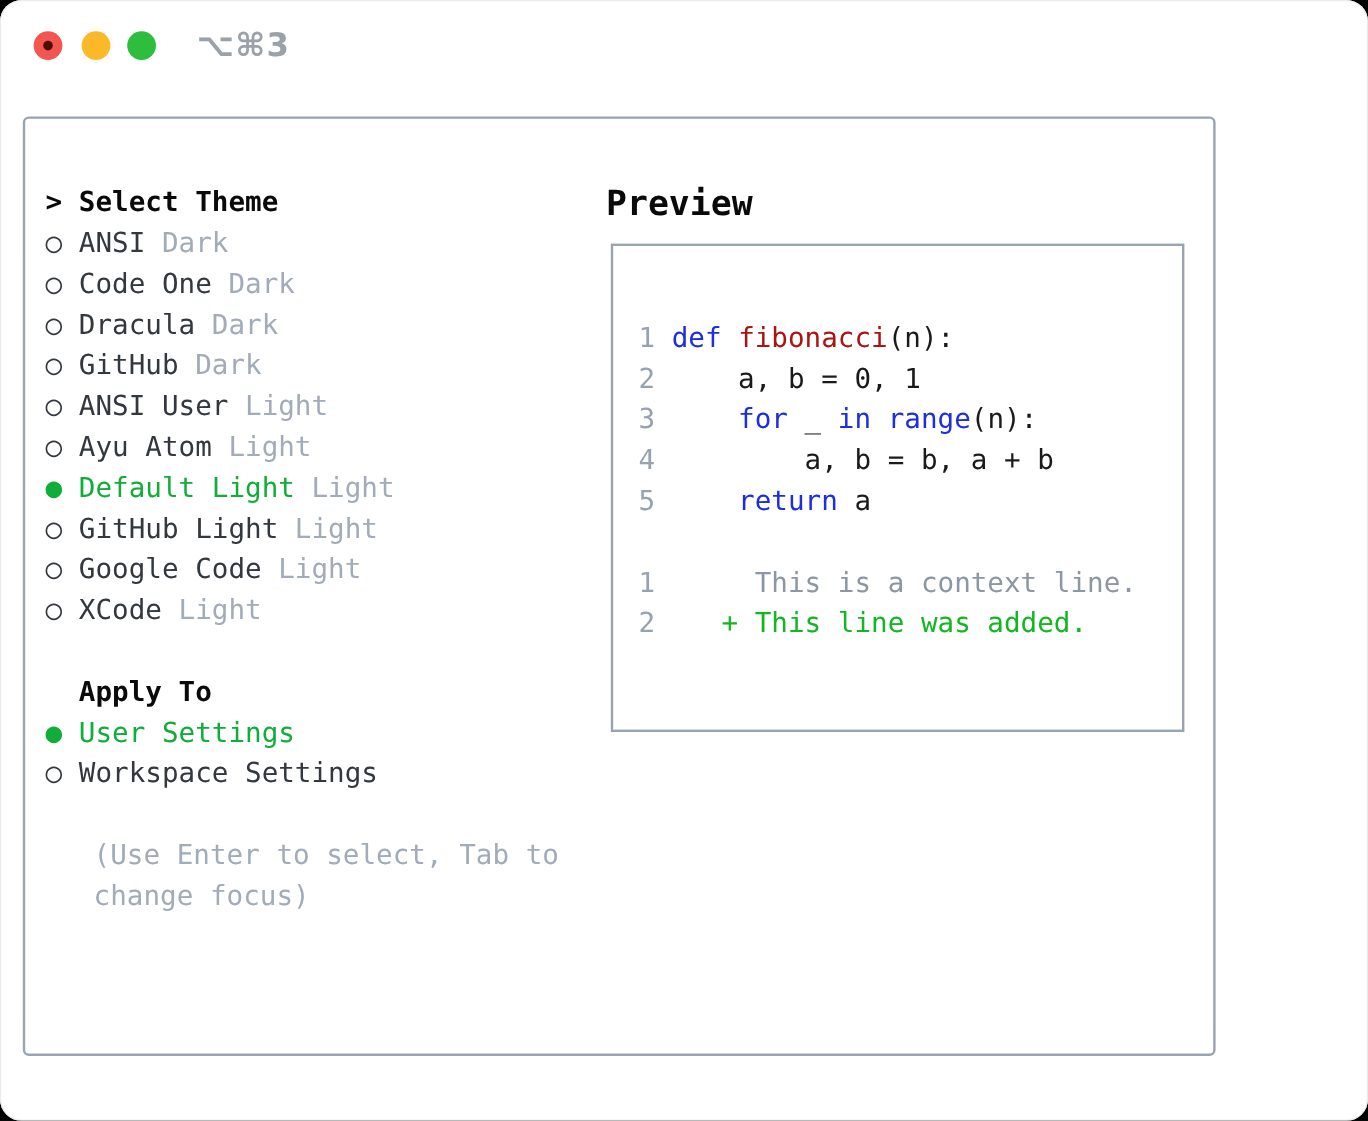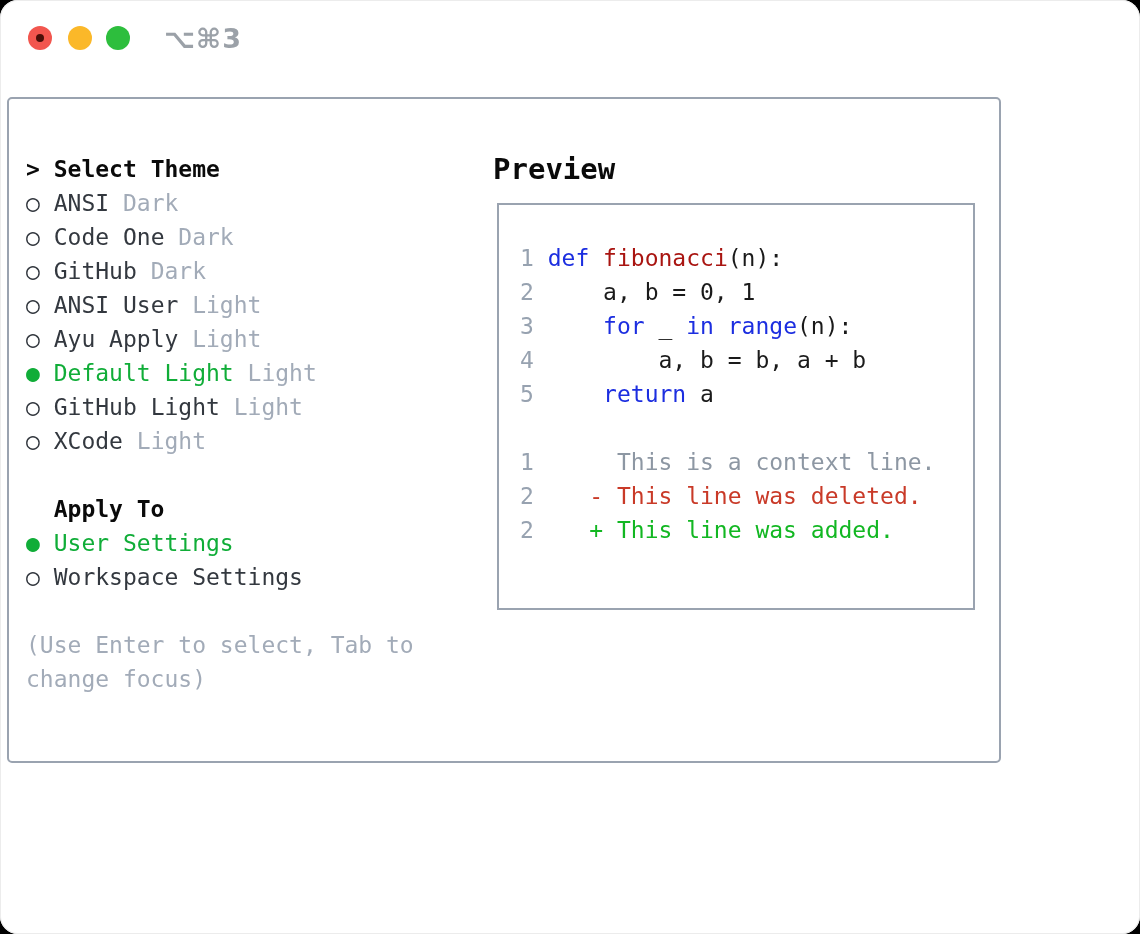--- a/index.html
+++ b/index.html
@@ -20,52 +20,52 @@
   .tl.yellow{left:68px;background:var(--traffic-yellow);}
   .tl.green{left:106px;background:var(--traffic-green);}
   .shortcut{
     position:absolute;left:164px;top:23px;
     font-family:"DejaVu Sans",sans-serif;
     font-size:27px;font-weight:bold;color:var(--shortcut-gray);
     letter-spacing:1px;
   }
   
   .panel{
-    position:absolute;left:7px;top:97px;
-    width:994px;height:666px;
+    position:absolute;left:19px;top:97px;
+    width:994px;height:783px;
     border:2px solid var(--panel-border);
     border-radius:5px;
     box-sizing:border-box;
     background:#fff;
   }
   .left-col{position:absolute;left:17px;top:53px;}
   .row{white-space:pre;font-size:23px;line-height:34px;height:34px;color:var(--name-dark);}
   .row .bullet{color:var(--name-dark);}
   .row.selected .bullet,.row.selected .name{color:var(--selected-green);}
   .row .tag{color:var(--muted-gray);}
   .row.header{font-weight:bold;color:var(--header-black);}
   .row.header .caret{font-weight:bold;color:var(--header-black);}
   .row.header .hdr-label{padding-left:1ch;}
   .row.apply-header{color:var(--header-black);padding-left:2ch;font-weight:bold;}
   .spacer{height:34px;}
-  .help{white-space:pre;font-size:23px;line-height:34px;color:var(--muted-gray);}
+  .help{white-space:pre;font-size:23px;line-height:34px;color:var(--muted-gray);margin-left:40px;}
   
   .preview-title{
     position:absolute;left:484px;top:53px;
     font-size:29px;line-height:34px;font-weight:bold;color:var(--header-black);
   }
   .preview-box{
     position:absolute;left:488px;top:104px;
     width:478px;height:407px;
     border:2px solid var(--panel-border);
     box-sizing:border-box;
     background:#fff;
     overflow:hidden;
   }
-  .code{padding:36px 0 0 21px;}
+  .code{padding:60px 0 0 21px;}
   .pline{white-space:pre;font-size:23px;line-height:34px;height:34px;color:var(--code-black);}
   .pline .num{color:var(--line-number-gray);}
   .pline .kw{color:var(--keyword-blue);}
   .pline .fn{color:var(--function-red);}
   .pline .pl{color:var(--code-black);}
   .pline .ctx{color:var(--context-gray);}
   .pline .del{color:var(--deleted-red);}
   .pline .add{color:var(--added-green);text-align:center;}
 </style>
 </head>
@@ -81,25 +81,27 @@
   </div>
 
   <div class="panel">
 
     <div class="left-col">
       <div class="row header"><span class="caret">&gt;</span><span class="hdr-label">Select Theme</span></div>
 
       <div id="theme-items">
           <div class="row theme-row"><span class="bullet">○ </span><span class="name">ANSI</span><span class="tag"> Dark</span></div>
           <div class="row theme-row"><span class="bullet">○ </span><span class="name">Code One</span><span class="tag"> Dark</span></div>
+          <div class="row theme-row"><span class="bullet">○ </span><span class="name">Dracula</span><span class="tag"> Dark</span></div>
           <div class="row theme-row"><span class="bullet">○ </span><span class="name">GitHub</span><span class="tag"> Dark</span></div>
           <div class="row theme-row"><span class="bullet">○ </span><span class="name">ANSI User</span><span class="tag"> Light</span></div>
-          <div class="row theme-row"><span class="bullet">○ </span><span class="name">Ayu Apply</span><span class="tag"> Light</span></div>
+          <div class="row theme-row"><span class="bullet">○ </span><span class="name">Ayu Atom</span><span class="tag"> Light</span></div>
           <div class="row theme-row selected"><span class="bullet">● </span><span class="name">Default Light</span><span class="tag"> Light</span></div>
           <div class="row theme-row"><span class="bullet">○ </span><span class="name">GitHub Light</span><span class="tag"> Light</span></div>
+          <div class="row theme-row"><span class="bullet">○ </span><span class="name">Google Code</span><span class="tag"> Light</span></div>
           <div class="row theme-row"><span class="bullet">○ </span><span class="name">XCode</span><span class="tag"> Light</span></div>
         </div>
 
       <div class="spacer"></div>
 
       <div class="row apply-header">Apply To</div>
 
       <div id="apply-items">
           <div class="row apply-row selected"><span class="bullet">● </span><span class="name">User Settings</span></div>
           <div class="row apply-row"><span class="bullet">○ </span><span class="name">Workspace Settings</span></div>
@@ -117,19 +119,18 @@
 
     <div class="preview-box">
       <div class="code" id="preview-code">
           <div class="pline"><span class="num">1 </span><span class="kw">def</span><span class="pl"> </span><span class="fn">fibonacci</span><span class="pl">(n):</span></div>
           <div class="pline"><span class="num">2 </span><span class="pl">    a, b = 0, 1</span></div>
           <div class="pline"><span class="num">3 </span><span class="pl">    </span><span class="kw">for</span><span class="pl"> _ </span><span class="kw">in</span><span class="pl"> </span><span class="kw">range</span><span class="pl">(n):</span></div>
           <div class="pline"><span class="num">4 </span><span class="pl">        a, b = b, a + b</span></div>
           <div class="pline"><span class="num">5 </span><span class="pl">    </span><span class="kw">return</span><span class="pl"> a</span></div>
           <div class="pline"></div>
           <div class="pline"><span class="num">1</span><span class="ctx">      This is a context line.</span></div>
-          <div class="pline"><span class="num">2</span><span class="pl">    </span><span class="del">- This line was deleted.</span></div>
           <div class="pline"><span class="num">2</span><span class="pl">    </span><span class="add">+ This line was added.</span></div>
         </div>
     </div>
 
   </div>
 </div>
 
 </body></html>

